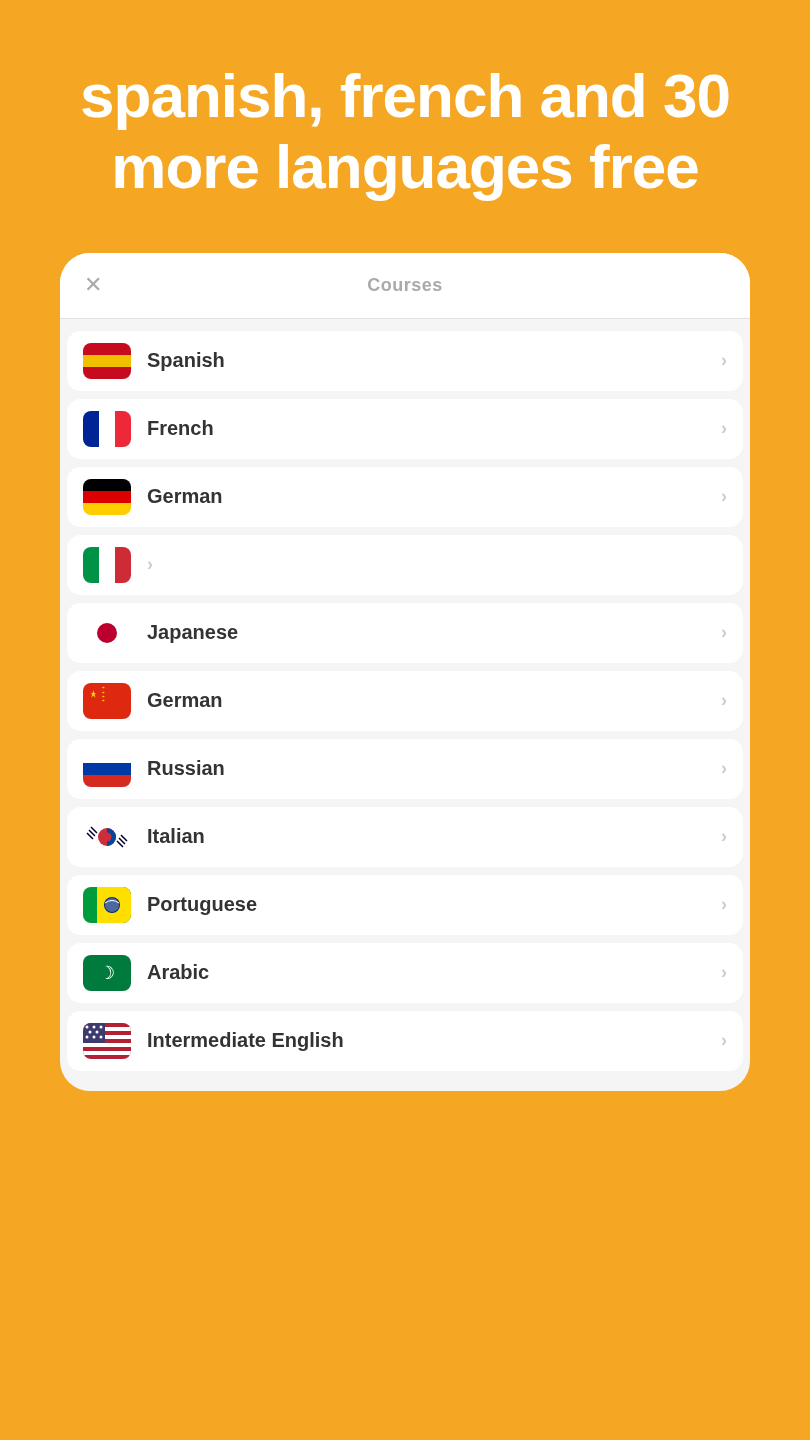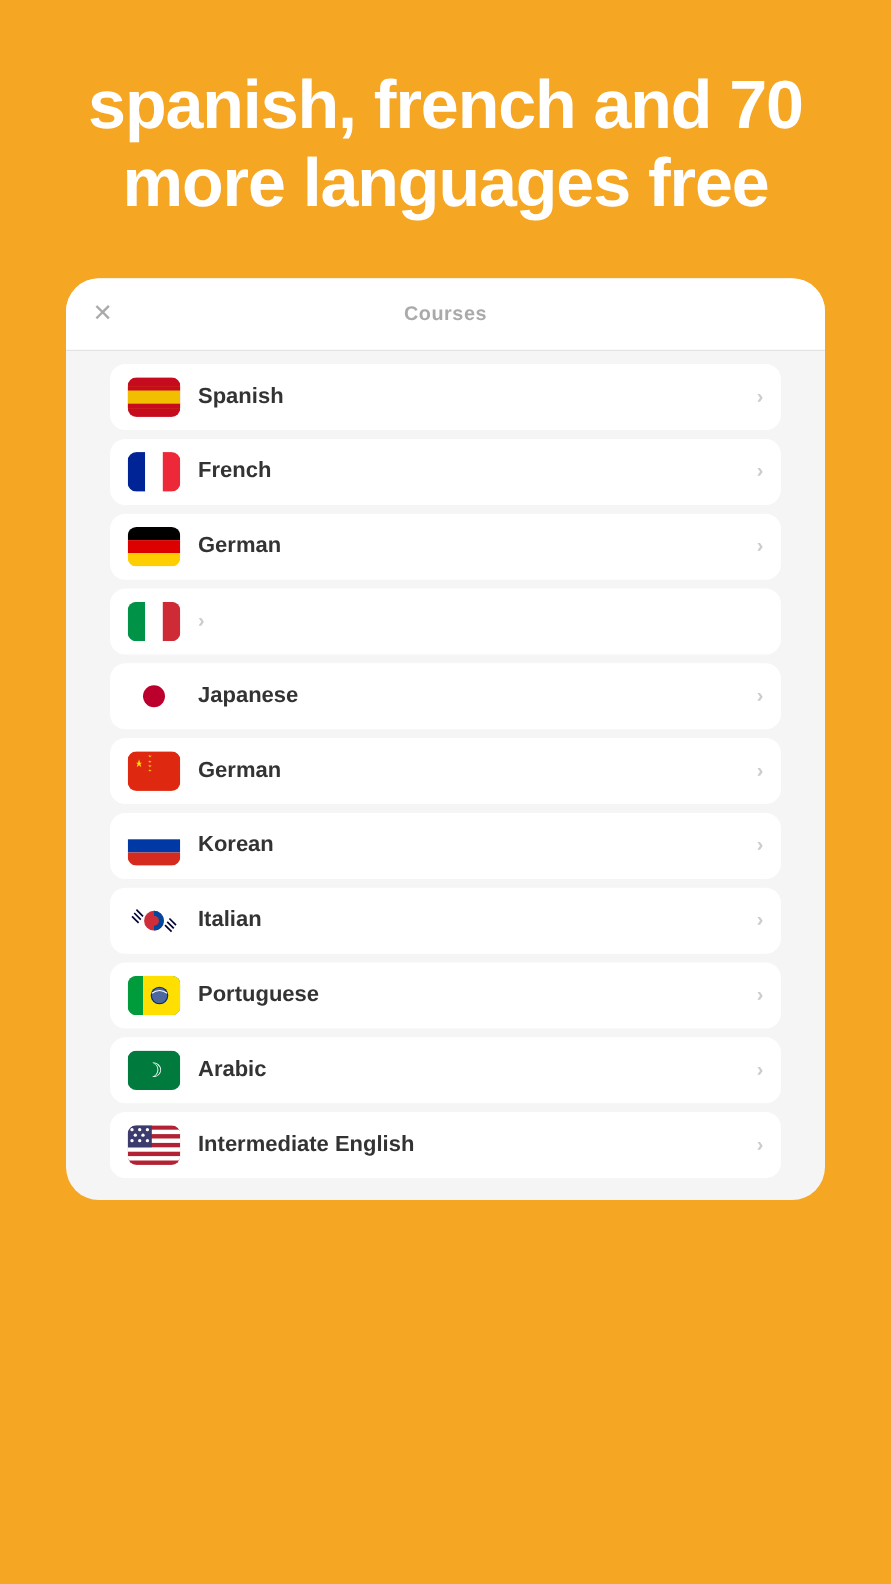--- a/index.html
+++ b/index.html
@@ -57,21 +57,21 @@
 
     .modal-title {
       font-size: 18px;
       font-weight: 700;
       color: #aaaaaa;
       letter-spacing: 0.5px;
       text-align: right;
     }
 
     .course-list {
-      padding: 12px 40px;
+      padding: 12px 7px;
     }
 
     .course-item {
       display: flex;
       align-items: center;
       background: #ffffff;
       border-radius: 14px;
       padding: 12px 16px;
       margin-bottom: 8px;
       cursor: pointer;
@@ -102,21 +102,21 @@
     .chevron {
       color: #cccccc;
       font-size: 18px;
       font-weight: 700;
     }
   </style>
 </head>
 <body>
 
 <div class="hero-text">
-  <span>spanish, french and 70 more languages free</span>
+  <span>spanish, french and 30 more languages free</span>
 </div>
 
 <div class="modal-card">
   <div class="modal-header">
     <button class="close-btn">
       <span>✕</span>
     </button>
     <span class="modal-title">Courses</span>
   </div>
 
@@ -197,21 +197,21 @@
     </button>
 
     <button class="course-item">
       <div class="flag-icon">
         <svg width="48" height="36" viewBox="0 0 48 36">
           <rect width="48" height="12" fill="#ffffff"></rect>
           <rect y="12" width="48" height="12" fill="#0039a6"></rect>
           <rect y="24" width="48" height="12" fill="#d52b1e"></rect>
         </svg>
       </div>
-      <span class="course-name">Korean</span>
+      <span class="course-name">Russian</span>
       <span class="chevron">›</span>
     </button>
 
     <button class="course-item">
       <div class="flag-icon">
         <svg width="48" height="36" viewBox="0 0 48 36">
           <rect width="48" height="36" fill="#ffffff"></rect>
           <circle cx="24" cy="18" r="9" fill="#cd2e3a"></circle>
           <path d="M24 9 A9 9 0 0 1 24 27 Z" fill="#0047a0"></path>
           <circle cx="24" cy="18" r="4.5" fill="#cd2e3a"></circle>

